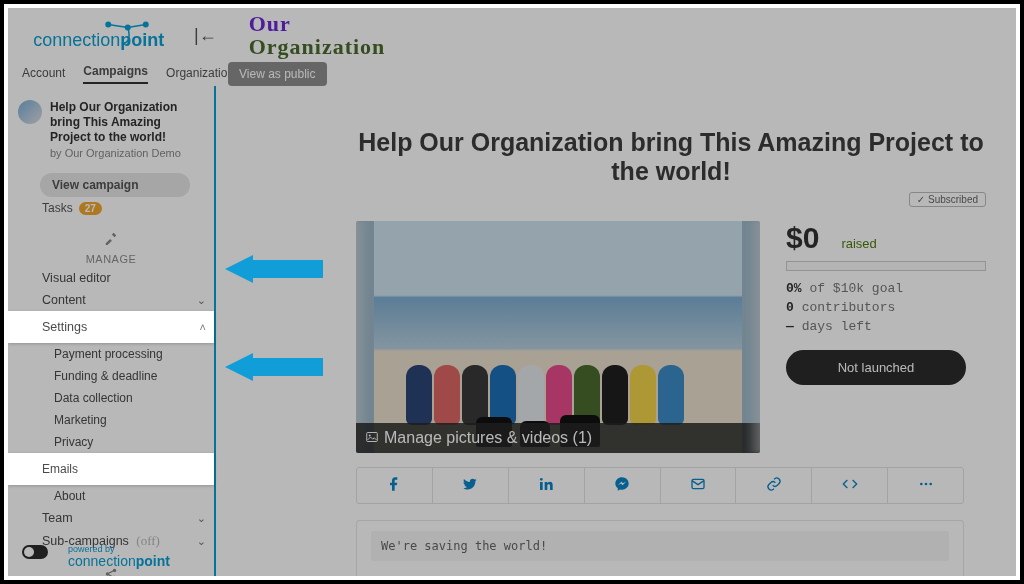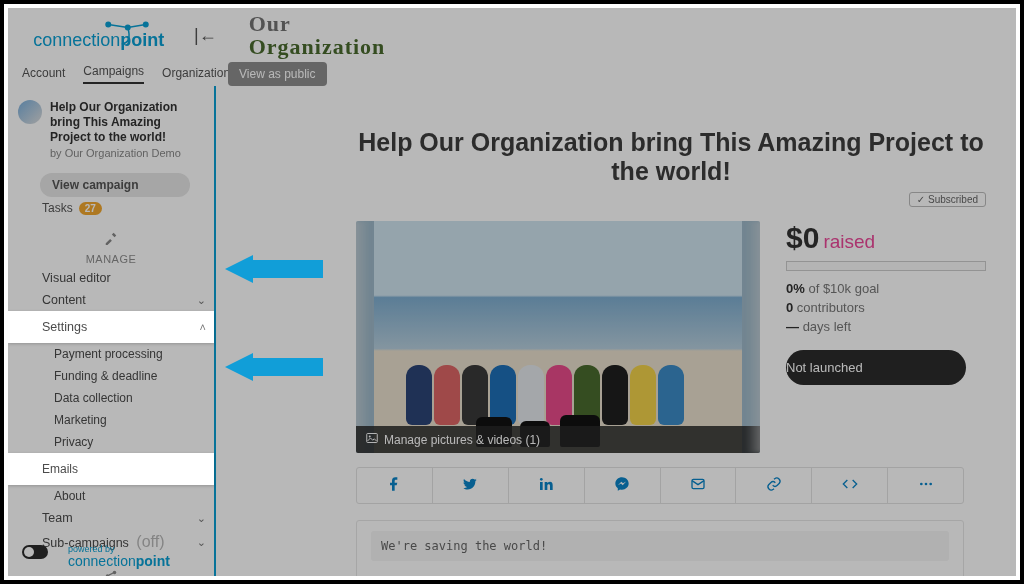--- a/index.html
+++ b/index.html
@@ -9,26 +9,26 @@
 
   
   .dimmer { position:absolute; inset:0; background:rgba(0,0,0,0.28); pointer-events:none; z-index:10; }
 
   
   .topbar { display:flex; align-items:center; height:54px; padding:0 14px; }
   .logo { display:flex; align-items:center; gap:4px; }
   .logo svg { height:30px; }
   .collapse-btn { margin-left:22px; font-size:18px; color:#555; cursor:pointer; }
   .orgname { margin-left:32px; font-family: Georgia, serif; font-size:22px; line-height:1.05; }
-  .orgname .l1 { color:#737373; font-weight:700; letter-spacing:1px; }
+  .orgname .l1 { color:#6d28d9; font-weight:700; letter-spacing:1px; }
   .orgname .l2 { color:#4a6b2e; font-weight:700; letter-spacing:1px; }
 
   .tabs-row { display:flex; align-items:flex-end; gap:18px; height:24px; padding:0 14px 2px 14px; font-size:12px; color:#545454; }
   .tabs-row .tab { cursor:pointer; padding-bottom:4px; }
-  .tabs-row .tab.active { font-weight:400; border-bottom:2px solid #333; }
+  .tabs-row .tab.active { font-weight:700; border-bottom:2px solid #333; }
 
   .below { position:absolute; top:78px; left:0; right:0; bottom:0; display:flex; }
   .sidebar { width:208px; border-right:2px solid #0aa0d4; font-size:13px; color:#555; }
   .main { flex:1; overflow:hidden; }
 
   .public-btn { position:absolute; left:220px; top:54px; background:#8e8e8e; color:#fff; border-radius:4px; font-size:12px; padding:5px 11px; cursor:pointer; }
 
   
   .side-head { display:flex; gap:8px; padding:14px 10px 6px 10px; }
   .side-head .avatar { width:24px; height:24px; border-radius:50%; background:linear-gradient(135deg,#7bb0dd,#dedede); flex-shrink:0; }
@@ -36,21 +36,21 @@
   .side-head .s { font-size:11px; color:#888; margin-top:2px; }
   .view-camp { margin:8px 12px 4px 32px; background:#e6e6e6; border-radius:14px; font-size:12px; font-weight:700; padding:5px 12px; cursor:pointer; width:150px; }
   .tasks { margin:4px 12px 10px 34px; font-size:12px; display:flex; align-items:center; gap:6px; }
   .badge { background:#f2a72e; color:#fff; border-radius:10px; font-size:10px; padding:1px 6px; font-weight:700; }
 
   .section-label { display:flex; align-items:center; gap:8px; padding:6px 12px 2px 12px; font-size:11px; letter-spacing:.5px; color:#8d8d8d;flex-direction:column; }
   .section-label .ico { width:14px; height:14px; display:flex; align-items:center; justify-content:center; color:#888; }
   .nav-item { padding:4px 8px 4px 34px; font-size:12.5px; color:#4b4b4b; cursor:pointer; display:flex; align-items:center; justify-content:space-between; }
   .nav-item .chev { font-size:11px; color:#777; }
   .nav-item.sub { padding-left:46px; font-size:12px; }
-  .nav-item .dim { color:#b8b8b8; font-size:16px; margin-left:4px; }
+  .nav-item .dim { color:#b8b8b8; font-size:13px; margin-left:4px;font-family:Liberation Serif, serif; }
   .nav-item.highlight { background:#fff; position:relative; z-index:20; padding-top:9px; padding-bottom:9px; box-shadow:0 1px 3px rgba(0,0,0,0.2); }
 
   .footer { position:absolute; left:14px; bottom:8px; display:flex; align-items:flex-start; gap:20px; }
   .toggle-pill { width:26px; height:14px; background:#2b2b2b; border-radius:8px; position:relative; }
   .toggle-pill::after { content:''; position:absolute; left:2px; top:2px; width:10px; height:10px; background:#fff; border-radius:50%; }
   .powered { font-size:9px; color:#0aa0d4; line-height:1; }
   .powered .big { font-size:14px; font-weight:400; color:#0aa0d4; }
 
   
   .main-inner { padding:20px 30px 20px 140px; }
@@ -66,29 +66,29 @@
   }
   
   .ppl { position:absolute; bottom:28px; left:50px; right:50px; height:88px; }
   .ppl span { position:absolute; bottom:0; width:26px; height:60px; border-radius:12px 12px 6px 6px; }
   .p1{left:0;background:#2c4476;} .p2{left:28px;background:#d66;} .p3{left:56px;background:#3a3a3a;} .p4{left:84px;background:#1e6fb7;}
   .p5{left:112px;background:#e4e8ec;} .p6{left:140px;background:#e94b8b;} .p7{left:168px;background:#4a6b2e;}
   .p8{left:196px;background:#1f1f1f;} .p9{left:224px;background:#f2d24a;} .p10{left:252px;background:#3c8bc7;}
   .bags { position:absolute; bottom:6px; left:120px; width:140px; height:34px; }
   .bags b { position:absolute; bottom:0; background:#111; border-radius:6px 6px 2px 2px; }
   .b1{left:0;width:36px;height:30px;} .b2{left:44px;width:30px;height:26px;} .b3{left:84px;width:40px;height:32px;}
-  .media-bar { position:absolute; left:0; right:0; bottom:0; background:rgba(40,40,40,.85); color:#fff; font-size:12px; padding:6px 10px; display:flex; align-items:center; gap:6px; }
+  .media-bar { position:absolute; left:0; right:0; bottom:0; background:rgba(40,40,40,.85); color:#fff; font-size:16px; padding:6px 10px; display:flex; align-items:center; gap:6px; }
 
   .stats { flex:1; font-size:13px; color:#333; }
   .stats .big { font-size:30px; font-weight:700; }
-  .stats .lbl { font-size:19px; color:#ec4899; margin-left:4px; }
+  .stats .lbl { font-size:13px; color:#4d7c0f; margin-left:22px; }
   .progress { height:10px; width:100%; border:1px solid #ccc; margin:6px 0 10px 0; background:#fafafa; }
-  .stats .row { margin:4px 0; }
+  .stats .row { margin:4px 0;font-family:Liberation Mono, monospace; }
   .stats .row b { font-weight:700; }
-  .launch-btn { margin-top:16px; background:#2b2b2b; color:#fff; border-radius:20px; text-align:left; padding:10px 0; font-size:13px; width:180px; cursor:pointer; }
+  .launch-btn { margin-top:16px; background:#2b2b2b; color:#fff; border-radius:20px; text-align:center; padding:10px 0; font-size:13px; width:180px; cursor:pointer; }
 
   .share-row { display:flex; margin-top:14px; border:1px solid #e2e2e2; border-radius:3px; overflow:hidden; width:608px; }
   .share-row .cell { flex:1; text-align:center; padding:8px 0; border-right:1px solid #e2e2e2; color:#0a84c8; cursor:pointer; font-size:15px; }
   .share-row .cell:last-child { border-right:none; }
 
   .sm-summary { margin-top:16px; width:608px; }
   .sm-summary .hdr { background:#ececec; border-radius:3px 3px 0 0; padding:8px 12px; font-size:13px; color:#555; display:inline-block; }
   .sm-summary .body { border:1px solid #e6e6e6; border-radius:3px; padding:10px 14px; font-size:12px; color:#555; }
   .sm-summary pre { font-family:monospace; font-size:12px; color:#666; padding:8px 10px; background:#f6f6f6; border-radius:3px; margin-bottom:8px; overflow:hidden; white-space:pre; }
 

